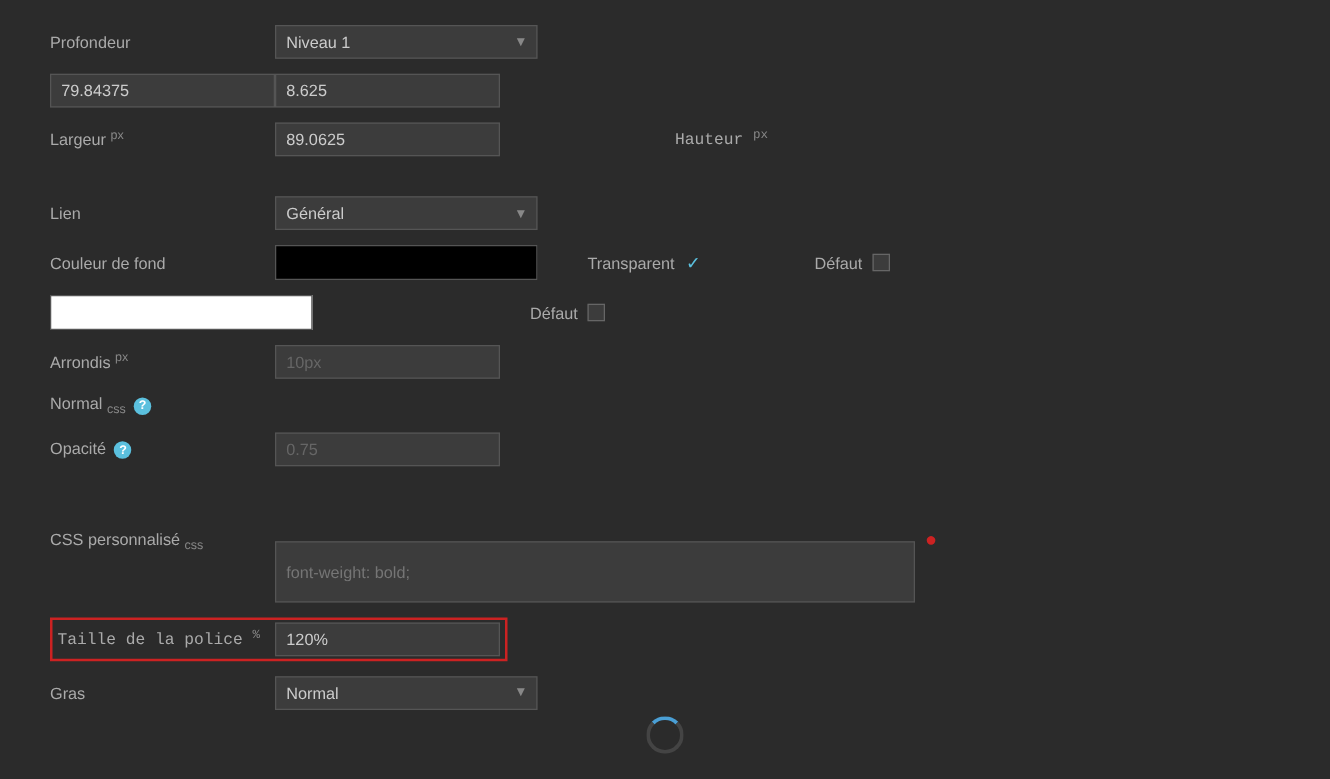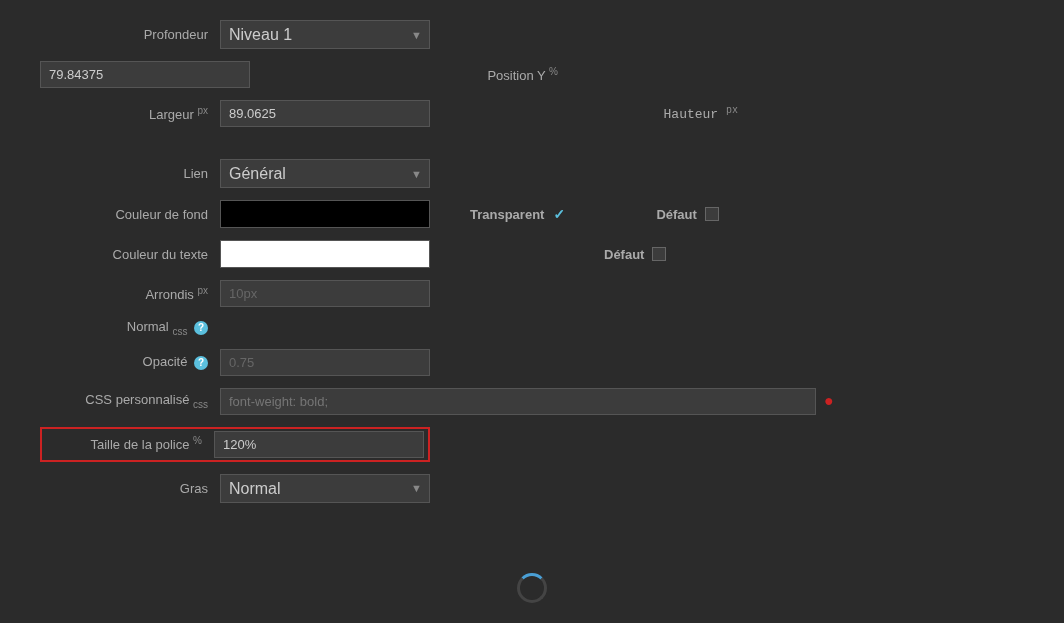--- a/index.html
+++ b/index.html
@@ -18,58 +18,58 @@
       padding: 20px 40px;
     }
 
     .form-row {
       display: flex;
       align-items: center;
       margin-bottom: 12px;
     }
 
     .label-col {
-      text-align: right;
+      text-align: left;
       color: #aaa;
       padding-right: 12px;
       min-width: 180px;
       font-size: 13px;
     }
 
     .label-col sup {
       font-size: 10px;
       color: #888;
     }
 
     .input-field {
       background-color: #3c3c3c;
       border: 1px solid #555;
       color: #ccc;
       padding: 5px 8px;
-      width: 210px;
+      width: 180px;
       font-size: 13px;
       outline: none;
     }
 
     .input-field::placeholder {
       color: #666;
     }
 
     .select-wrapper {
       position: relative;
       width: 210px;
     }
 
     .select-field {
       background-color: #3c3c3c;
       border: 1px solid #555;
       color: #ccc;
       padding: 5px 8px;
       width: 210px;
-      font-size: 16px;
+      font-size: 13px;
       appearance: none;
       outline: none;
       cursor: pointer;
     }
 
     .select-arrow {
       position: absolute;
       right: 8px;
       top: 50%;
       transform: translateY(-50%);
@@ -91,21 +91,20 @@
       height: 28px;
       border: 1px solid #555;
     }
 
     
     .checkbox-section {
       display: flex;
       align-items: center;
       gap: 30px;
       margin-left: 20px;
-      font-weight: bold;
     }
 
     .checkbox-group {
       display: flex;
       align-items: center;
       gap: 8px;
     }
 
     .checkbox-label {
       color: #aaa;
@@ -150,31 +149,33 @@
     
     .highlighted-row {
       border: 2px solid #cc2222;
       padding: 2px 4px;
       display: flex;
       align-items: center;
     }
 
     .highlighted-row .label-col {
       min-width: 168px;
+      font-family: Liberation Mono, monospace;
     }
 
     
     .css-input {
       background-color: #3c3c3c;
       border: 1px solid #555;
       color: #ccc;
-      padding: 5px 8px;
-      width: 596px;
+      padding: 16px 8px;
+      width: 512px;
       font-size: 13px;
       outline: none;
+      margin-top: 48px;
     }
 
     .error-icon {
       color: #cc2222;
       font-size: 16px;
       margin-left: 8px;
     }
 
     
     .spinner-container {
@@ -215,23 +216,21 @@
         <option>Niveau 2</option>
         <option>Niveau 3</option>
       </select>
       <span class="select-arrow">▼</span>
     </div>
   </div>
 
   <div class="form-row" style="justify-content: flex-start;">
     <input class="input-field" value="79.84375" style="">
 
-    <span class="label-col" style="margin-left: 140px;">
-      <span>Position Y</span> <sup>%</sup>
-    </span>
+    <input class="input-field" value="8.625" style="">
   </div>
 
   <div class="form-row" style="justify-content: flex-start;">
     <span class="label-col">
       <span>Largeur</span> <sup>px</sup>
     </span>
     <input class="input-field" value="89.0625" style="">
 
     <span class="label-col" style="margin-left: 140px; font-family: Liberation Mono, monospace;">
       <span>Hauteur</span> <sup>px</sup>
@@ -262,21 +261,20 @@
         <span class="checkbox-mock checked-mark">✓</span>
       </div>
       <div class="checkbox-group" style="margin-left: 60px;">
         <span class="checkbox-label">Défaut</span>
         <div class="checkbox-mock"></div>
       </div>
     </div>
   </div>
 
   <div class="form-row">
-    <span class="label-col">Couleur du texte</span>
     <div class="color-box-white"></div>
 
     <div class="checkbox-section" style="margin-left: 40px;">
       <div class="checkbox-group" style="margin-left: 134px;">
         <span class="checkbox-label">Défaut</span>
         <div class="checkbox-mock"></div>
       </div>
     </div>
   </div>
 

